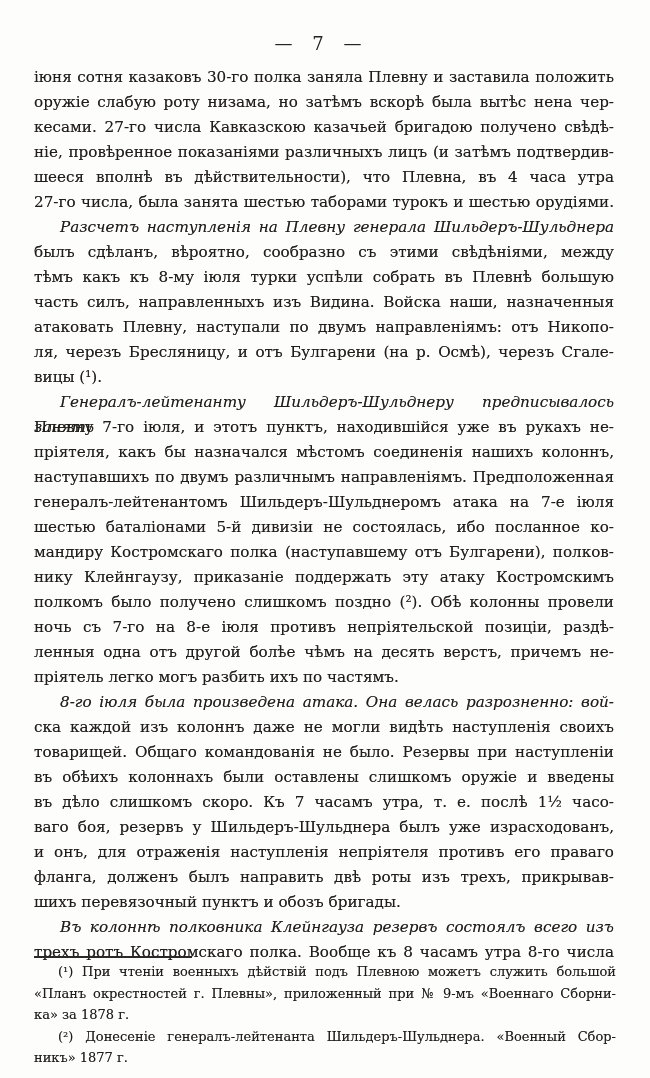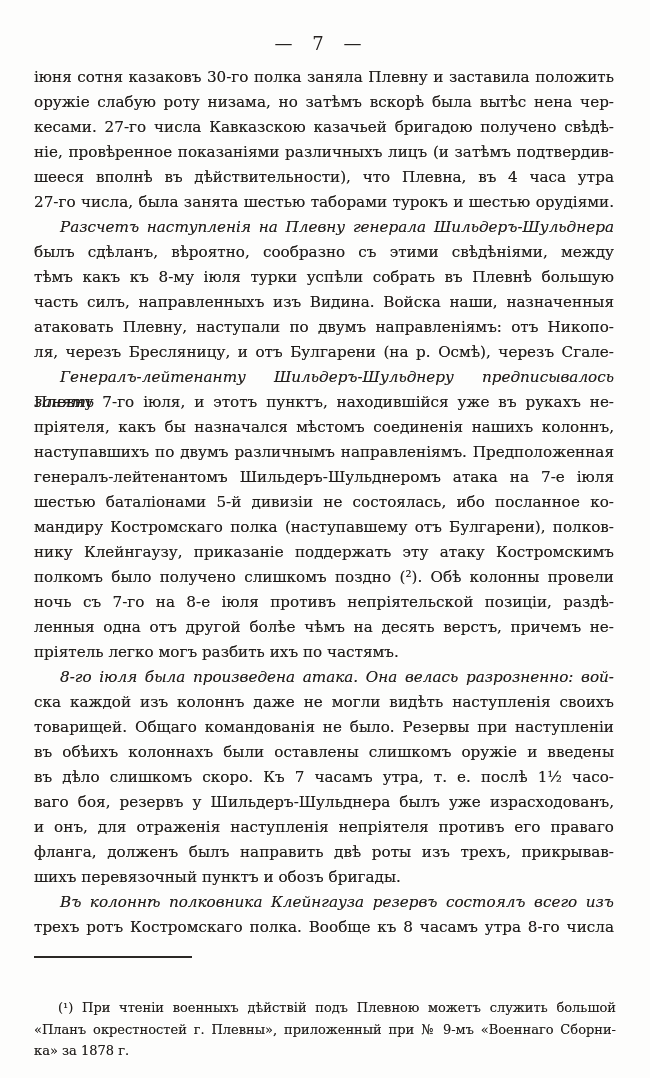--- a/index.html
+++ b/index.html
@@ -48,21 +48,21 @@
     font-size:13px;
     line-height:21.5px;
     text-shadow:0 0 0.4px rgba(32,29,26,0.5);
   }
   .fline{
     text-align:justify;
     text-align-last:justify;
     height:21.5px;
   }
   .fline.last{text-align:left;text-align-last:left;}
-  .fline.indent{text-indent:24px;margin-top:36px;}
+  .fline.indent{text-indent:24px;}
 </style>
 </head>
 <body>
 
 <div class="page">
   <div class="page-number">— 7 —</div>
 
   <div class="body-text" id="body-container">
       <div class="paragraph">
         <div class="tline">іюня сотня казаковъ 30-го полка заняла Плевну и заставила положить</div>
@@ -72,20 +72,21 @@
         <div class="tline">шееся вполнѣ въ дѣйствительности), что Плевна, въ 4 часа утра</div>
         <div class="tline">27-го числа, была занята шестью таборами турокъ и шестью орудіями.</div>
       </div>
       <div class="paragraph">
         <div class="tline indent">Разсчетъ наступленія на Плевну генерала Шильдеръ-Шульднера</div>
         <div class="tline">былъ сдѣланъ, вѣроятно, сообразно съ этими свѣдѣніями, между</div>
         <div class="tline">тѣмъ какъ къ 8-му іюля турки успѣли собрать въ Плевнѣ большую</div>
         <div class="tline">часть силъ, направленныхъ изъ Видина. Войска наши, назначенныя</div>
         <div class="tline">атаковать Плевну, наступали по двумъ направленіямъ: отъ Никопо-</div>
         <div class="tline">ля, черезъ Бресляницу, и отъ Булгарени (на р. Осмѣ), черезъ Сгале-</div>
+        <div class="tline last">вицы (¹).</div>
       </div>
       <div class="paragraph">
         <div class="tline indent">Генералъ-лейтенанту Шильдеръ-Шульднеру предписывалось занять</div>
         <div class="tline">Плевну 7-го іюля, и этотъ пунктъ, находившійся уже въ рукахъ не-</div>
         <div class="tline">пріятеля, какъ бы назначался мѣстомъ соединенія нашихъ колоннъ,</div>
         <div class="tline">наступавшихъ по двумъ различнымъ направленіямъ. Предположенная</div>
         <div class="tline">генералъ-лейтенантомъ Шильдеръ-Шульднеромъ атака на 7-е іюля</div>
         <div class="tline">шестью баталіонами 5-й дивизіи не состоялась, ибо посланное ко-</div>
         <div class="tline">мандиру Костромскаго полка (наступавшему отъ Булгарени), полков-</div>
         <div class="tline">нику Клейнгаузу, приказаніе поддержать эту атаку Костромскимъ</div>

